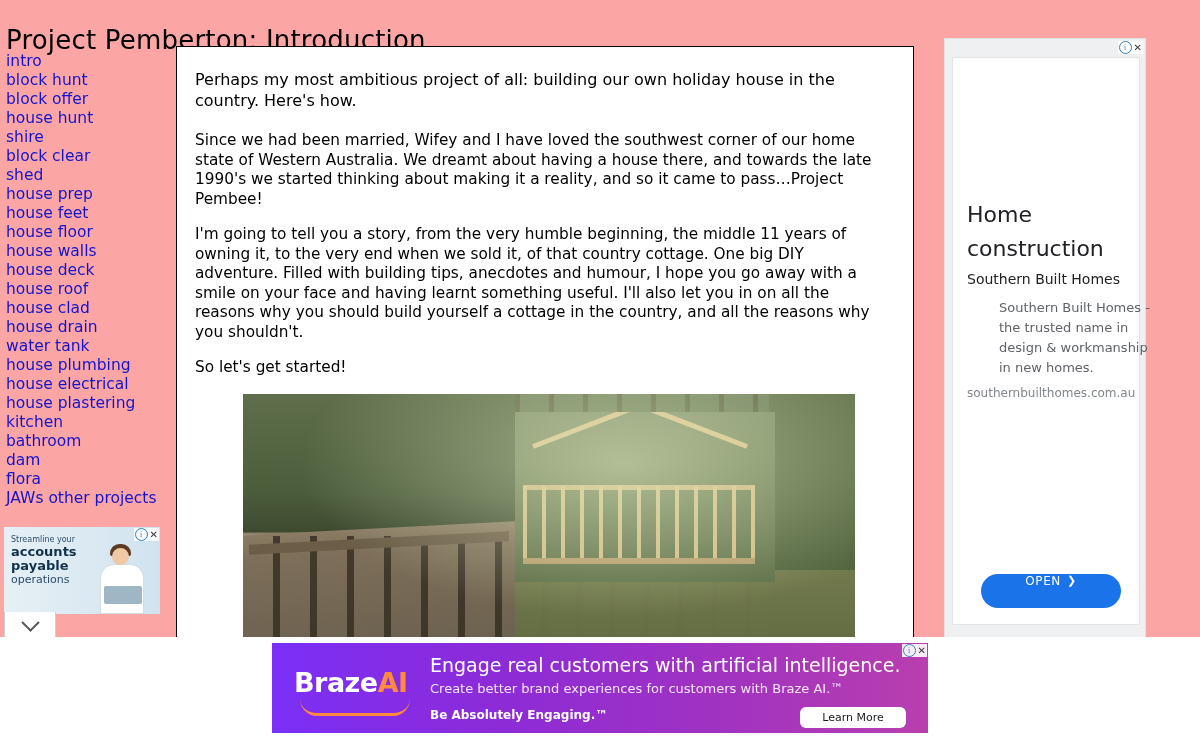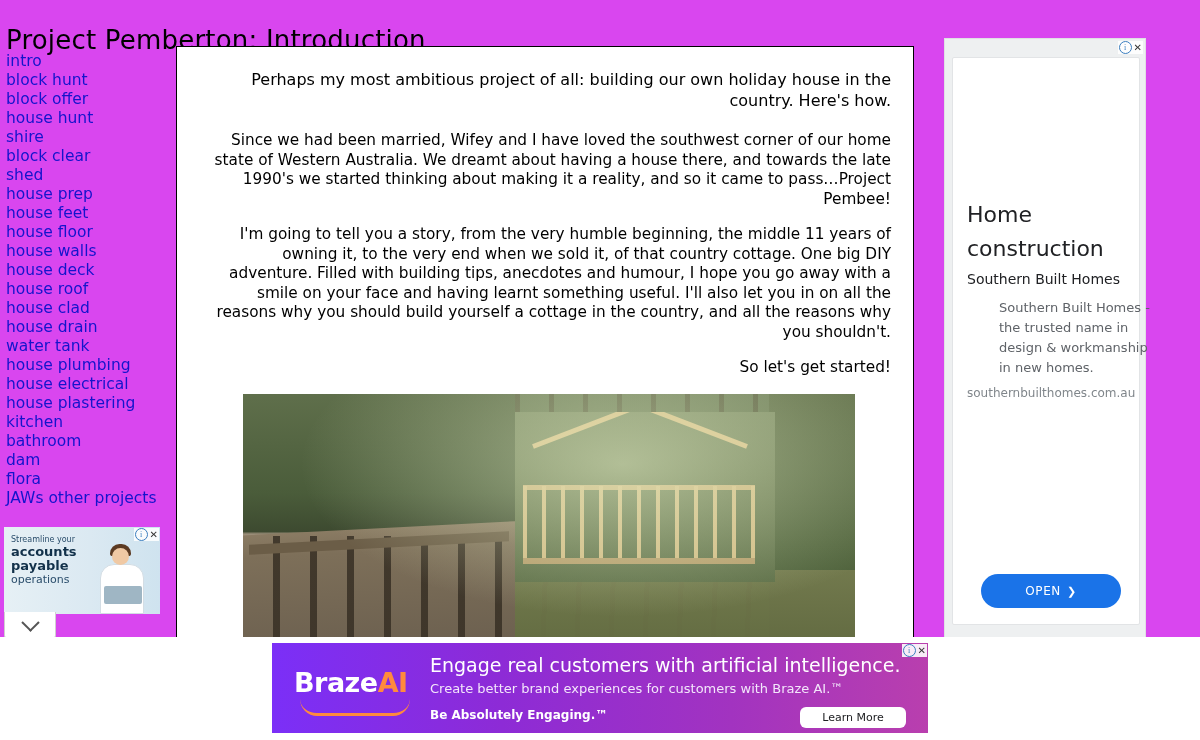--- a/index.html
+++ b/index.html
@@ -6,21 +6,21 @@
     margin: 0;
     padding: 0;
     background: #ffffff;
     font-family: "DejaVu Sans", sans-serif;
   }
   #page {
     position: relative;
     width: 1200px;
     height: 740px;
     overflow: hidden;
-    background: #d946ef;
+    background: #fca5a5;
   }
 
   
   .page-title {
     position: absolute;
     left: 6px;
     top: 8px;
     font-size: 26px;
     color: #000000;
     font-weight: normal;
@@ -172,21 +172,20 @@
     overflow: hidden;
   }
   .content-inner {
     padding: 22px 22px 0 18px;
   }
   .para {
     font-size: 15.3px;
     line-height: 19.5px;
     color: #000000;
     margin: 0 0 16px 0;
-    text-align: right;
   }
   .para-lead {
     font-size: 16px;
     line-height: 21px;
     margin-bottom: 20px;
   }
 
   
   .photo {
     position: relative;
@@ -367,21 +366,20 @@
     left: 28px;
     top: 516px;
     width: 140px;
     height: 34px;
     background: #1a73e8;
     border-radius: 17px;
     color: #ffffff;
     font-size: 12px;
     letter-spacing: .6px;
     display: flex;
-    align-items: center;
     justify-content: center;
     gap: 6px;
     cursor: pointer;
   }
   .ad-r-btn .arrow {
     font-size: 11px;
   }
   .ad-right .ad-choices { right: 2px; top: 2px; }
 
   

